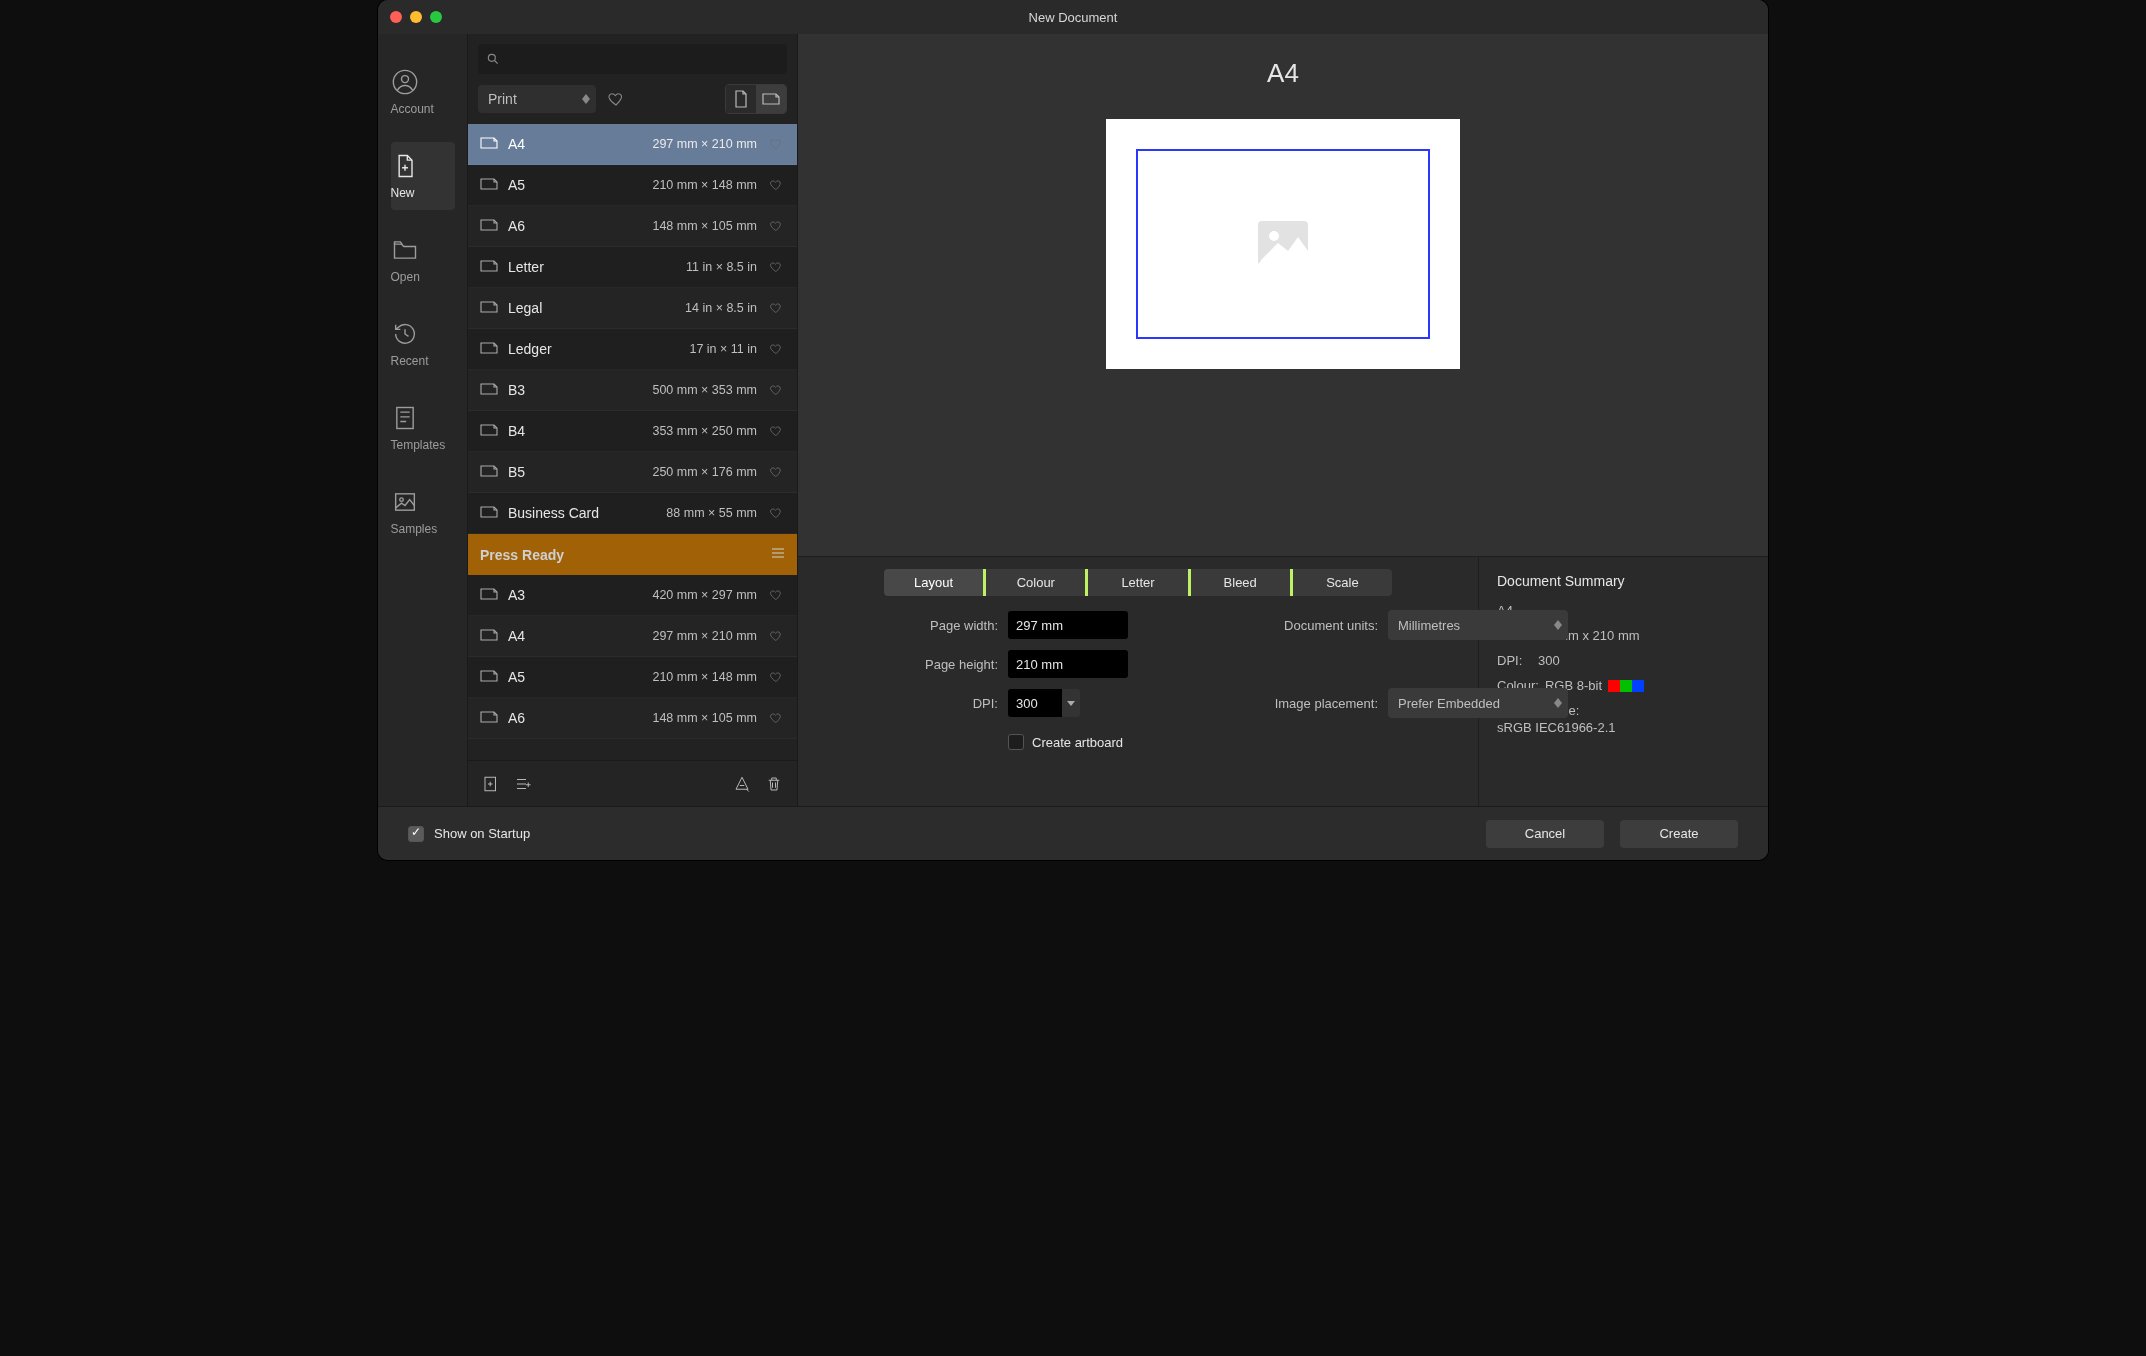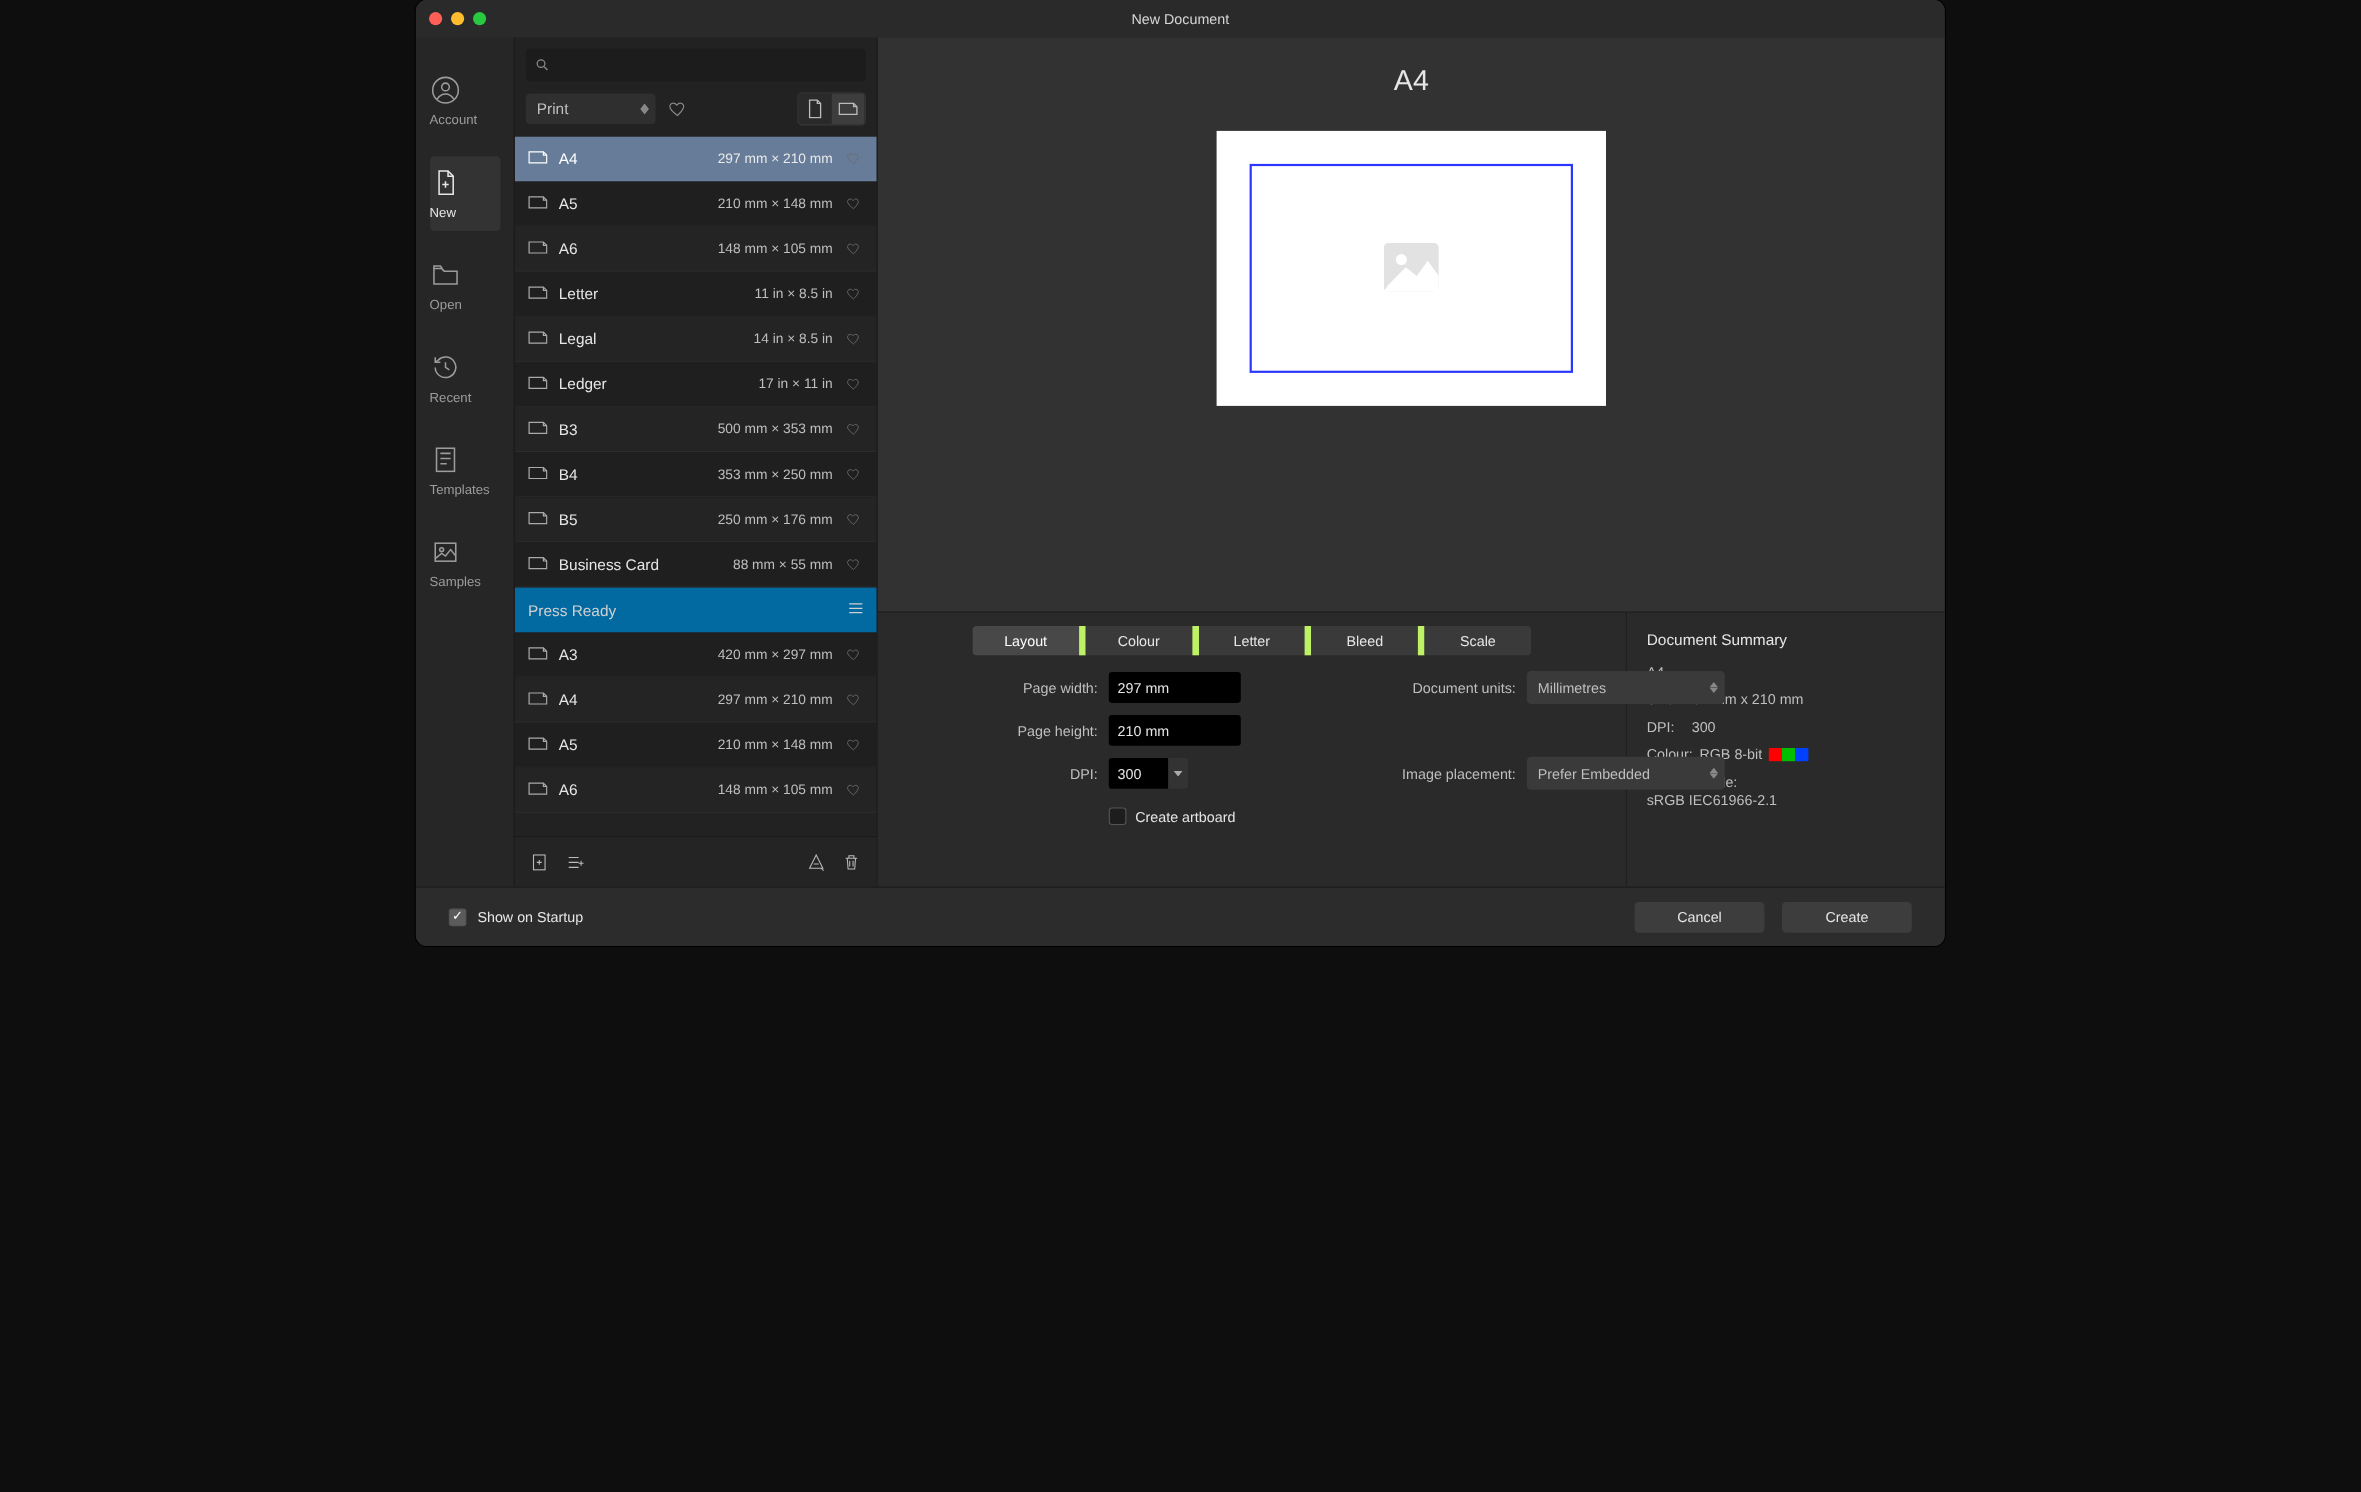--- a/index.html
+++ b/index.html
@@ -43,37 +43,37 @@
   .plist{flex:1;overflow-y:auto;min-height:0}
   .plist::-webkit-scrollbar{width:10px}.plist::-webkit-scrollbar-thumb{background:#3a3a3a;border-radius:5px}
   .prow{display:flex;align-items:center;gap:10px;height:41px;padding:0 12px;border-bottom:1px solid var(--row-border);position:relative;cursor:pointer}
   .prow:nth-child(even){background:#1f1f1f}.prow:nth-child(odd){background:#242424}
   .prow.selected{background:var(--accent-sel);color:#fff}
   .prow .picon{color:#aaa}.prow.selected .picon{color:#fff}
   .prow .pname{flex:0 0 auto}
   .prow .psize{flex:1;text-align:right;color:var(--fg-dim);font-size:12.5px}
   .prow.selected .psize{color:#eaeaea}
   .prow .pheart{width:18px;color:#6d6d6d;display:flex;justify-content:center}
-  .sechead{height:41px;display:flex;align-items:center;padding:0 12px;background:#0369a1;color:#d0d0d0;font-weight:400;justify-content:space-between}
+  .sechead{height:41px;display:flex;align-items:center;padding:0 12px;background:#a16207;color:#d0d0d0;font-weight:700;justify-content:space-between}
 
   .pfooter{height:46px;border-top:1px solid #1a1a1a;display:flex;align-items:center;padding:0 12px;gap:10px;background:#242424}
   .iconbtn{background:none;border:none;color:#bbb;cursor:pointer;padding:0;width:22px;height:22px;display:inline-flex;align-items:center;justify-content:center}
 
   .main{display:flex;flex-direction:column;min-height:0;background:#323232}
   .preview{flex:1;display:flex;flex-direction:column;align-items:center;min-height:0;padding-bottom:10px}
   .preview h2{margin:24px 0 30px;font-weight:400;font-size:26px}
   .pagewrap{display:flex;align-items:center;justify-content:center}
   .page{width:354px;height:250px;background:#fff;display:flex;align-items:center;justify-content:center;position:relative}
   .page .bleed{position:absolute;inset:30px;border:2px solid var(--accent-blue)}
   .page .imgph{color:#d6d6d6}
 
   .lowergrid{display:grid;grid-template-columns:1fr 290px;border-top:1px solid #1e1e1e;min-height:250px;background:#2a2a2a}
   .settings{padding:12px 30px;min-width:0}
   .tabs{display:flex;border-radius:4px;overflow:hidden;margin:0 auto 14px;width:508px}
-  .tab{flex:1;text-align:center;padding:6px 0;background:#3a3a3a;cursor:pointer;font-size:13px;border-right:6px solid #bef264}
+  .tab{flex:1;text-align:center;padding:6px 0;background:#3a3a3a;cursor:pointer;font-size:13px;border-right:3px solid #bef264}
   .tab:last-child{border-right:none}
   .tab.active{background:#484848;color:#fff}
   .formgrid{display:grid;grid-template-columns:180px 120px 80px 180px 180px;row-gap:10px;align-items:center;font-size:13px}
   .formgrid .lbl{text-align:right;color:var(--fg-dim);padding-right:10px}
   .inpt{height:28px;background:#000000;border:none;border-radius:3px;color:var(--fg);padding:0 8px;font-size:13px;width:100%}
   .selectlike{height:30px;position:relative;background:#3a3a3a;border-radius:4px;display:flex;align-items:center;padding:0 24px 0 10px;cursor:pointer;color:var(--fg-dim)}
   .selectlike .chev{position:absolute;right:6px;top:50%;transform:translateY(-50%);color:#888;display:flex;flex-direction:column;line-height:0}
   .dpi{display:flex}
   .dpi .inpt{border-top-right-radius:0;border-bottom-right-radius:0;width:54px}
   .dpi .dd{width:18px;background:#333;border-radius:0 3px 3px 0;display:flex;align-items:center;justify-content:center;color:#aaa;cursor:pointer}

